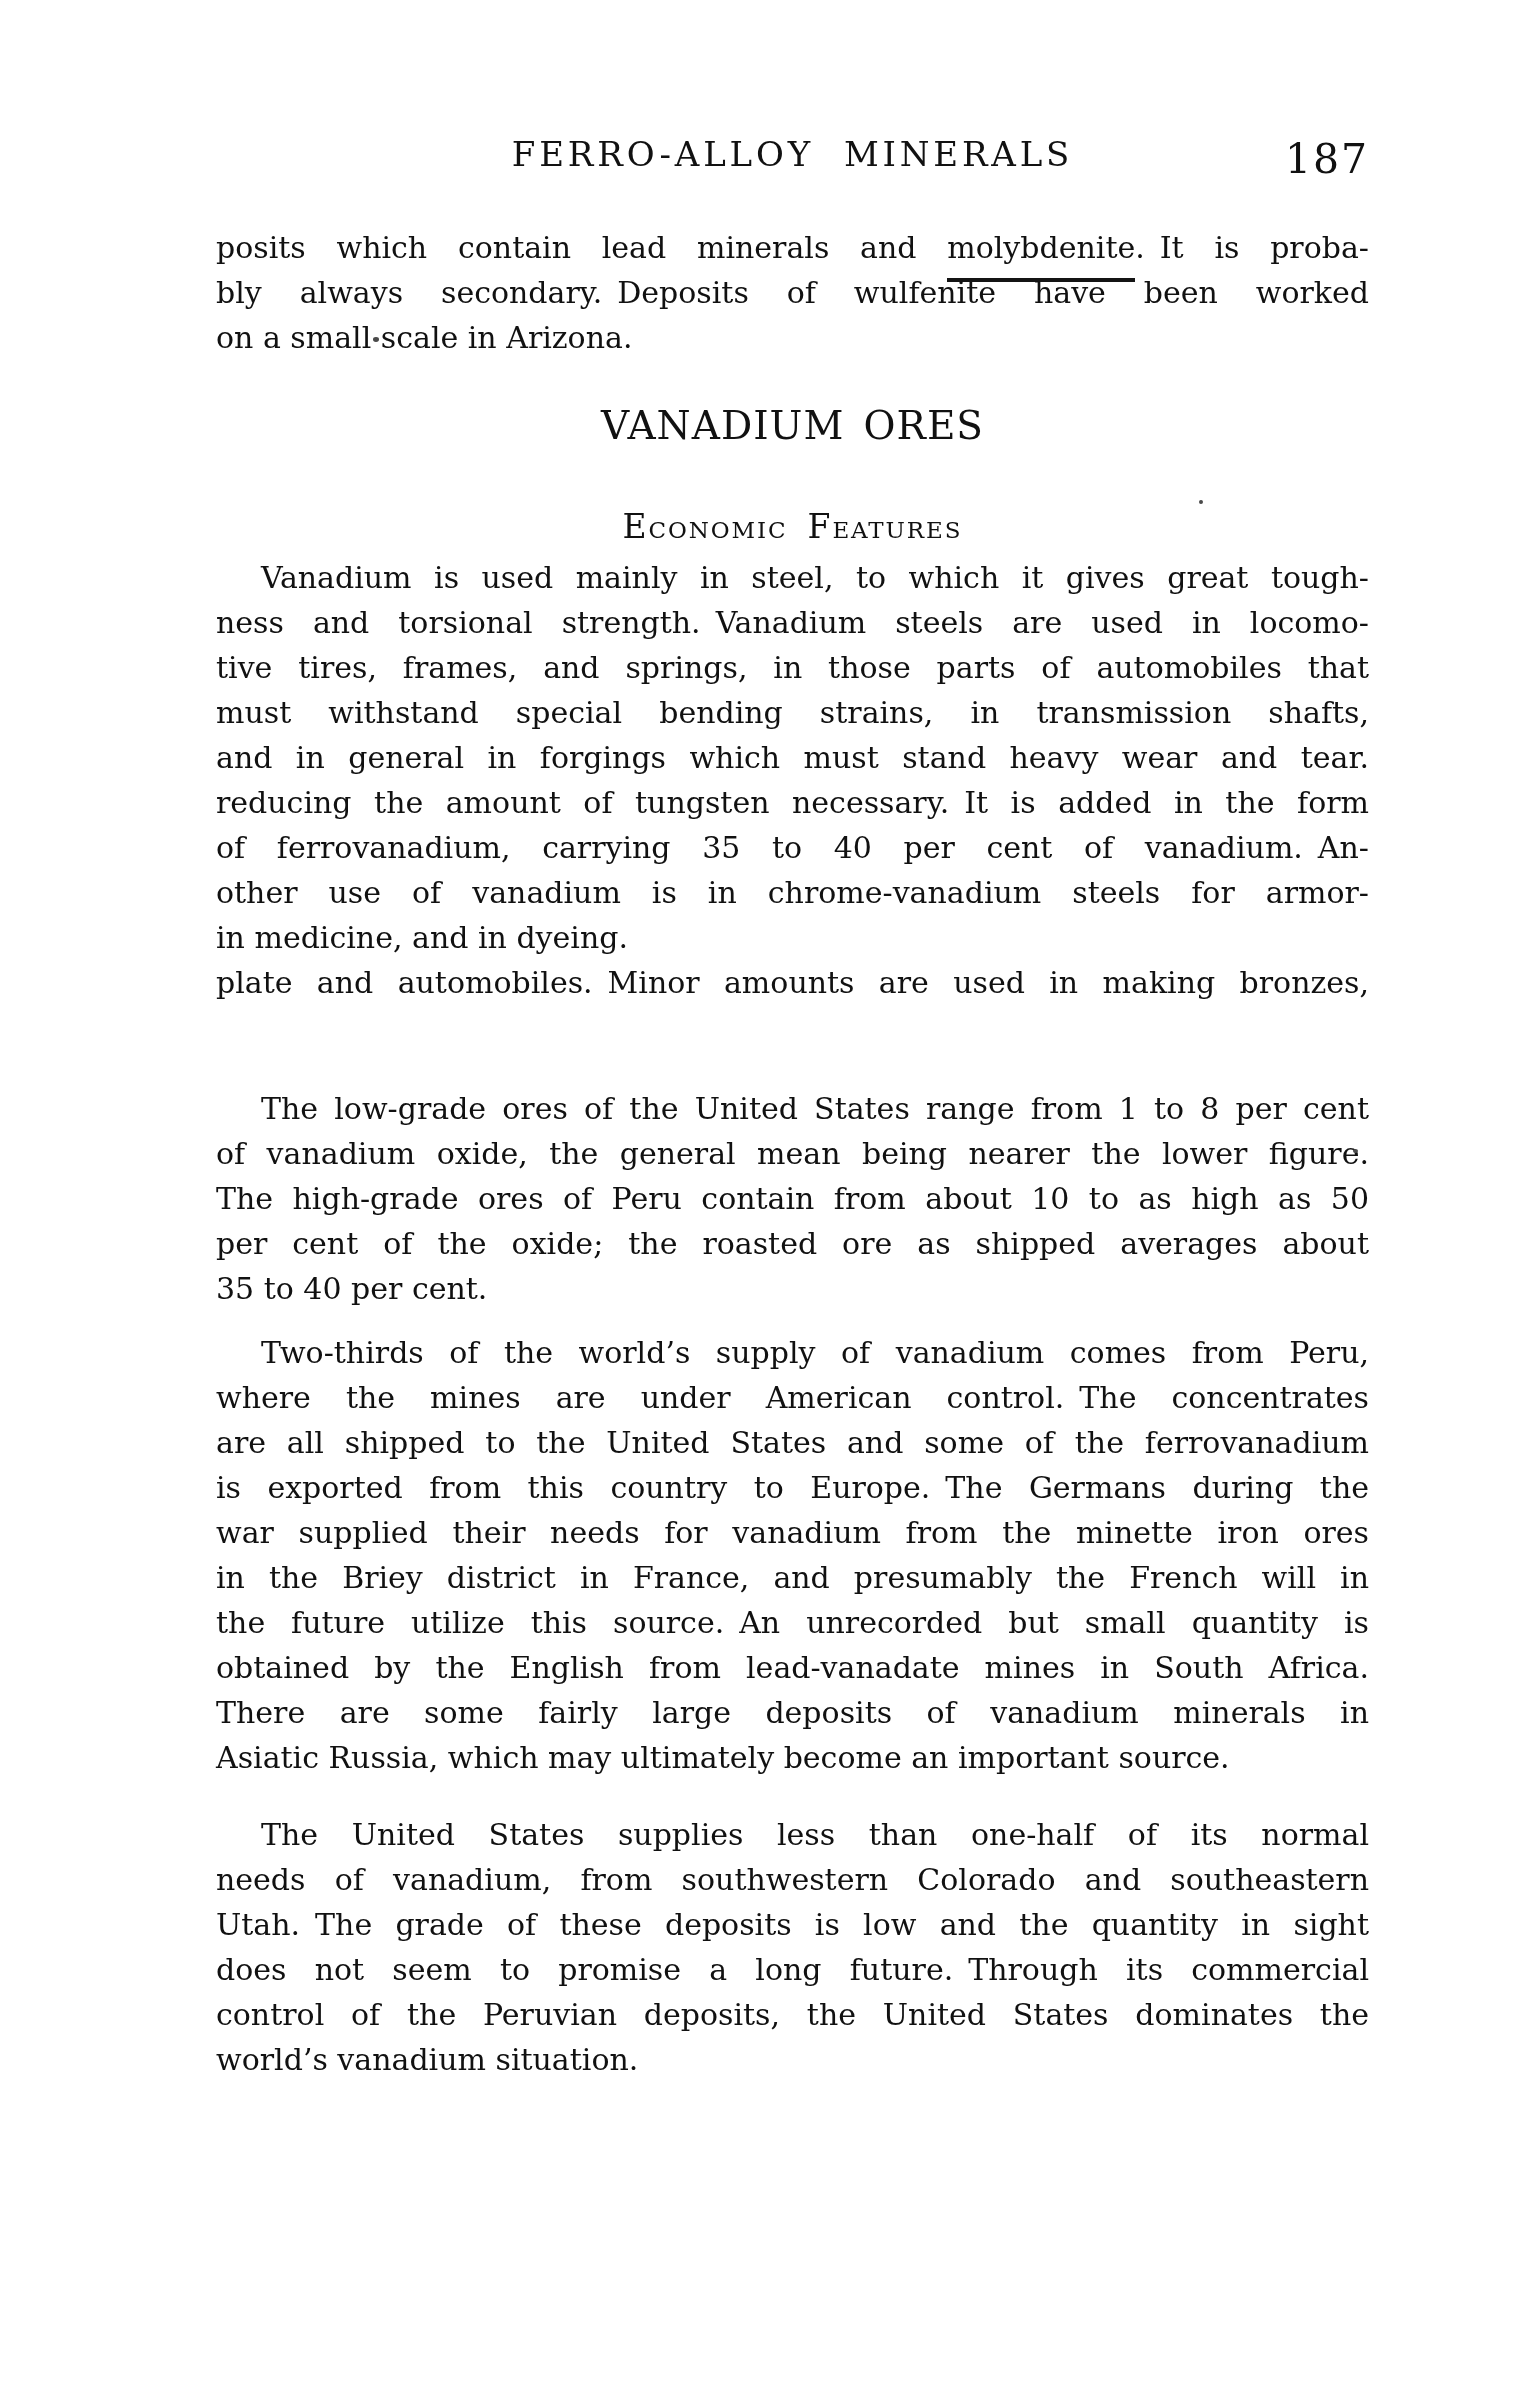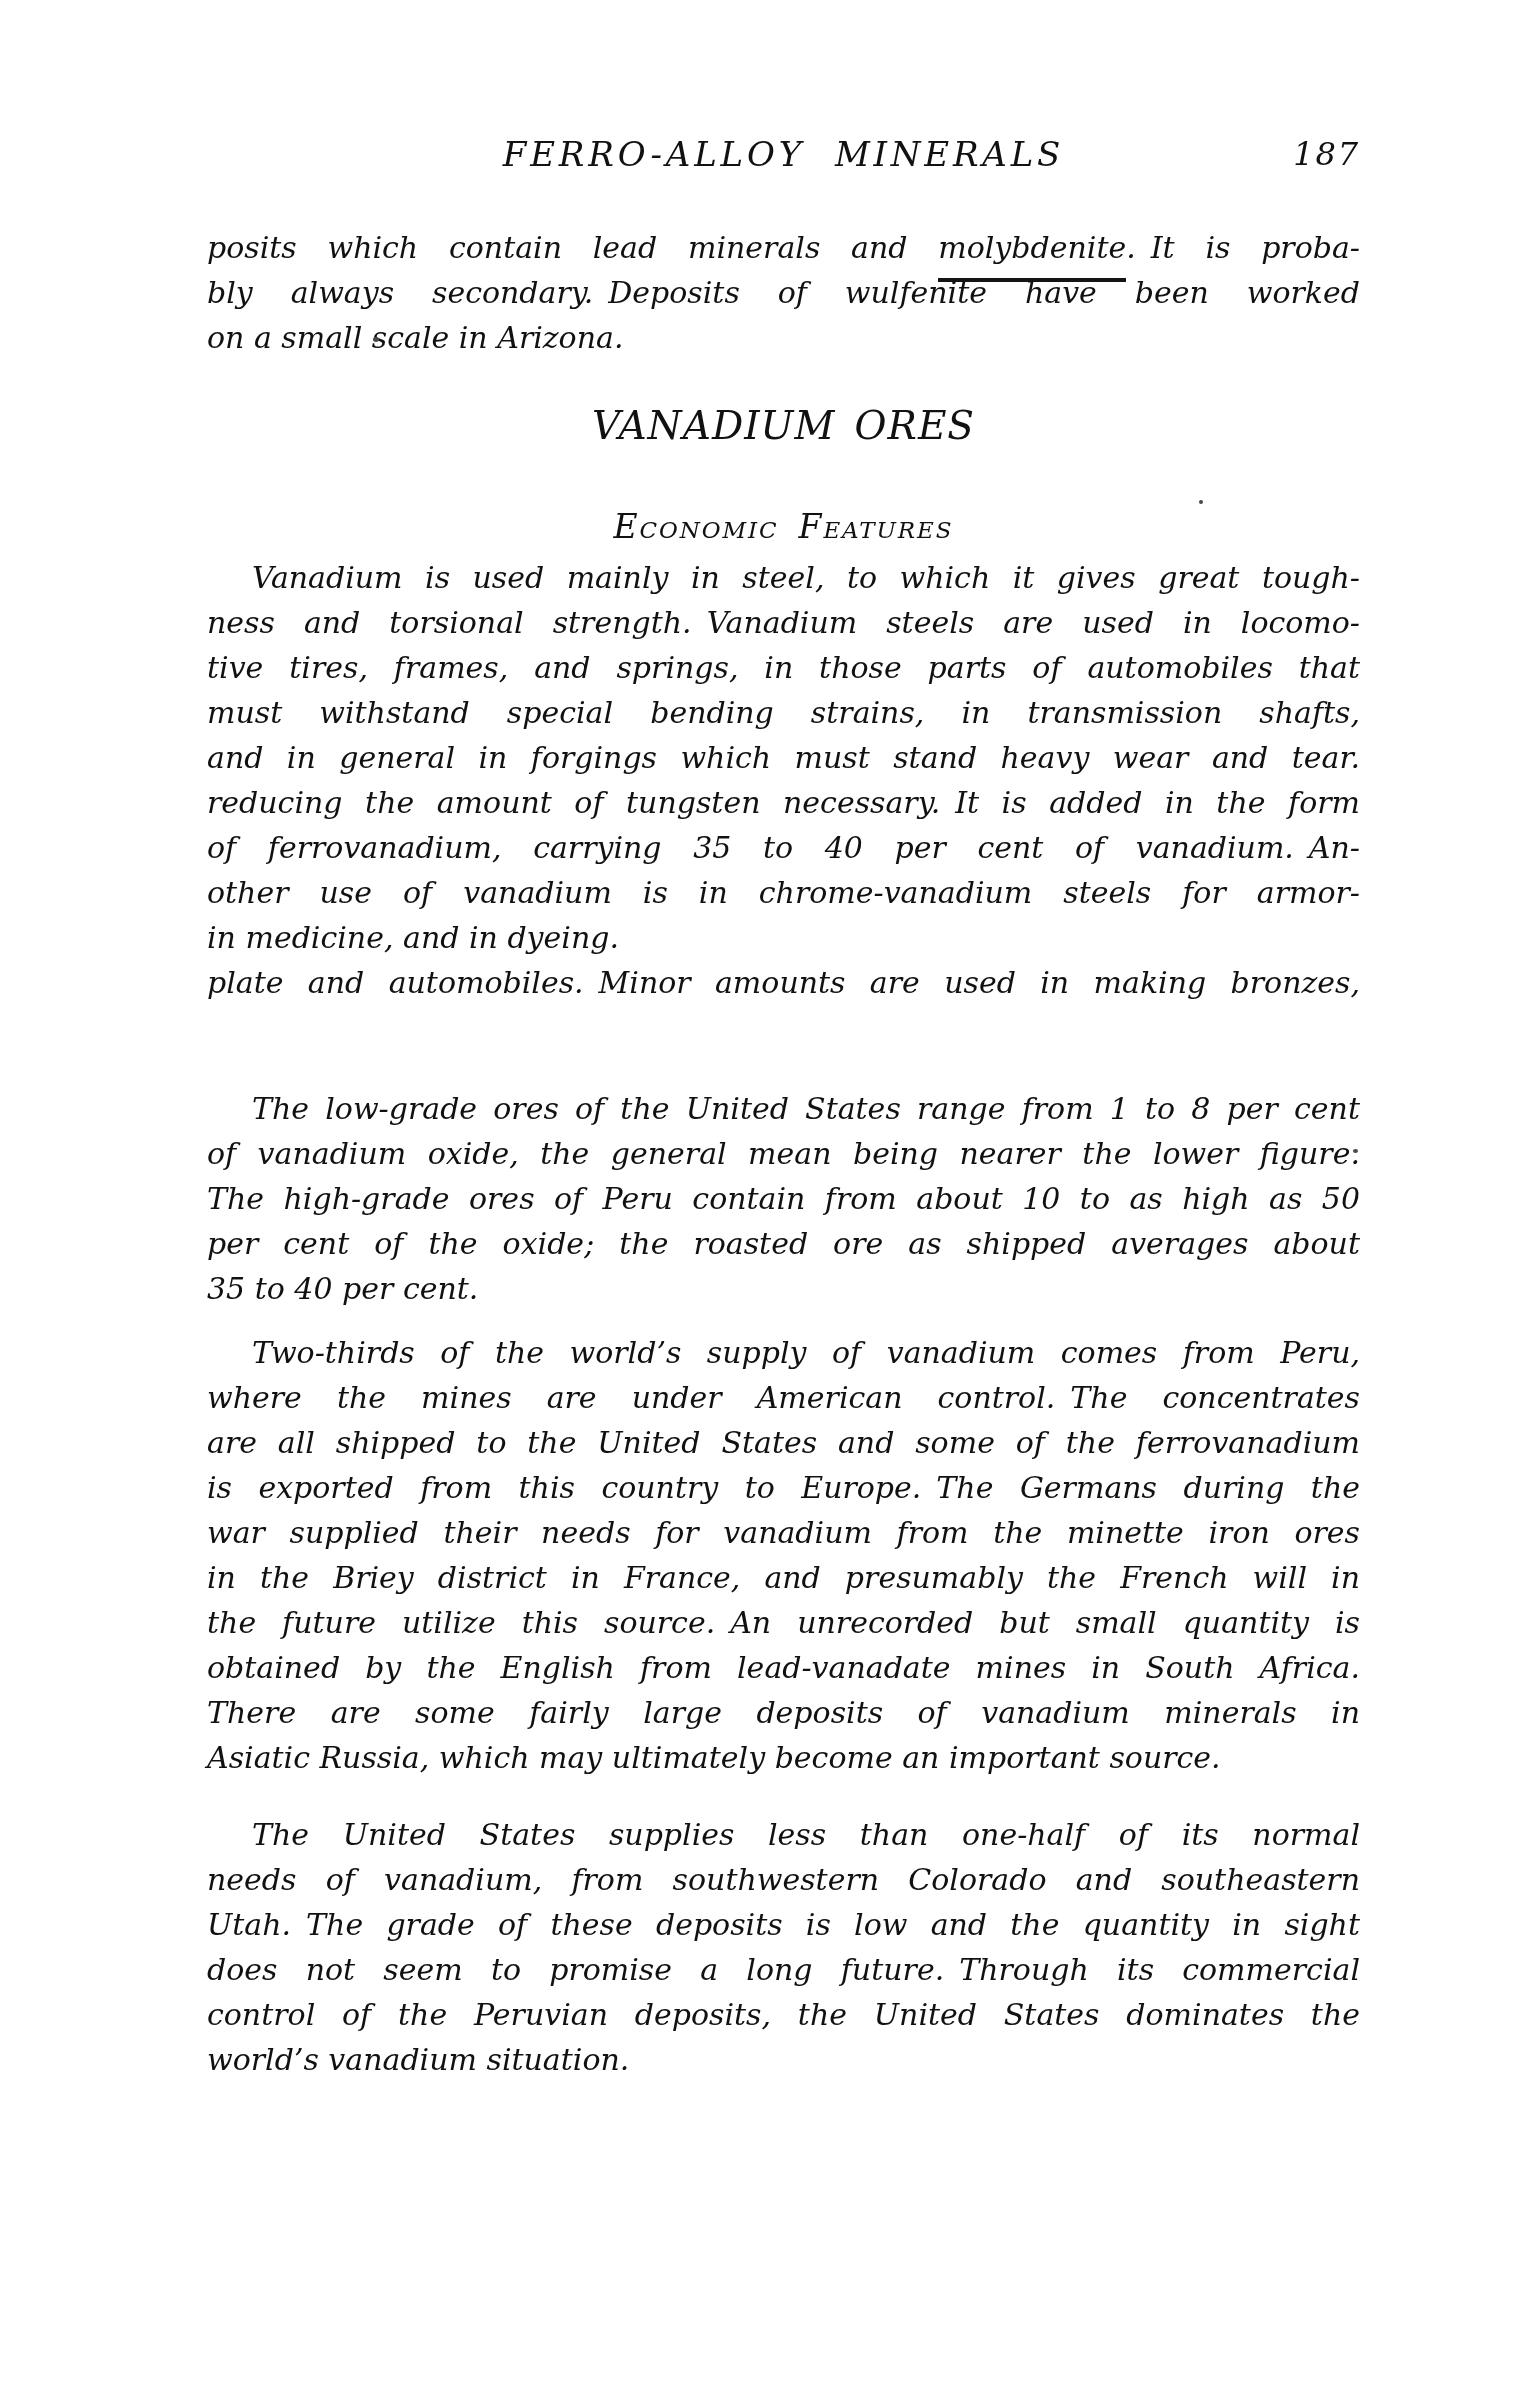--- a/index.html
+++ b/index.html
@@ -12,41 +12,40 @@
     width: 1539px;
     height: 2395px;
     margin: 0 auto;
     background: #ffffff;
     color: #111111;
     font-family: "DejaVu Serif", "Liberation Serif", serif;
     overflow: hidden;
   }
   .text-col {
     position: absolute;
-    left: 207px;
+    left: 216px;
     width: 1153px;
-    font-style: italic;
   }
   
   .running-head {
     top: 134px;
     height: 46px;
   }
   .running-title {
     text-align: center;
     font-size: 34px;
     letter-spacing: 3.8px;
     word-spacing: 15.4px;
     white-space: nowrap;
   }
   .page-number {
     position: absolute;
     right: 0;
     top: 1px;
-    font-size: 32px;
+    font-size: 41px;
     letter-spacing: 1.9px;
   }
   
   .section-heading {
     top: 403px;
     text-align: center;
     font-size: 39px;
     letter-spacing: 1px;
     word-spacing: 5.8px;
     white-space: nowrap;

